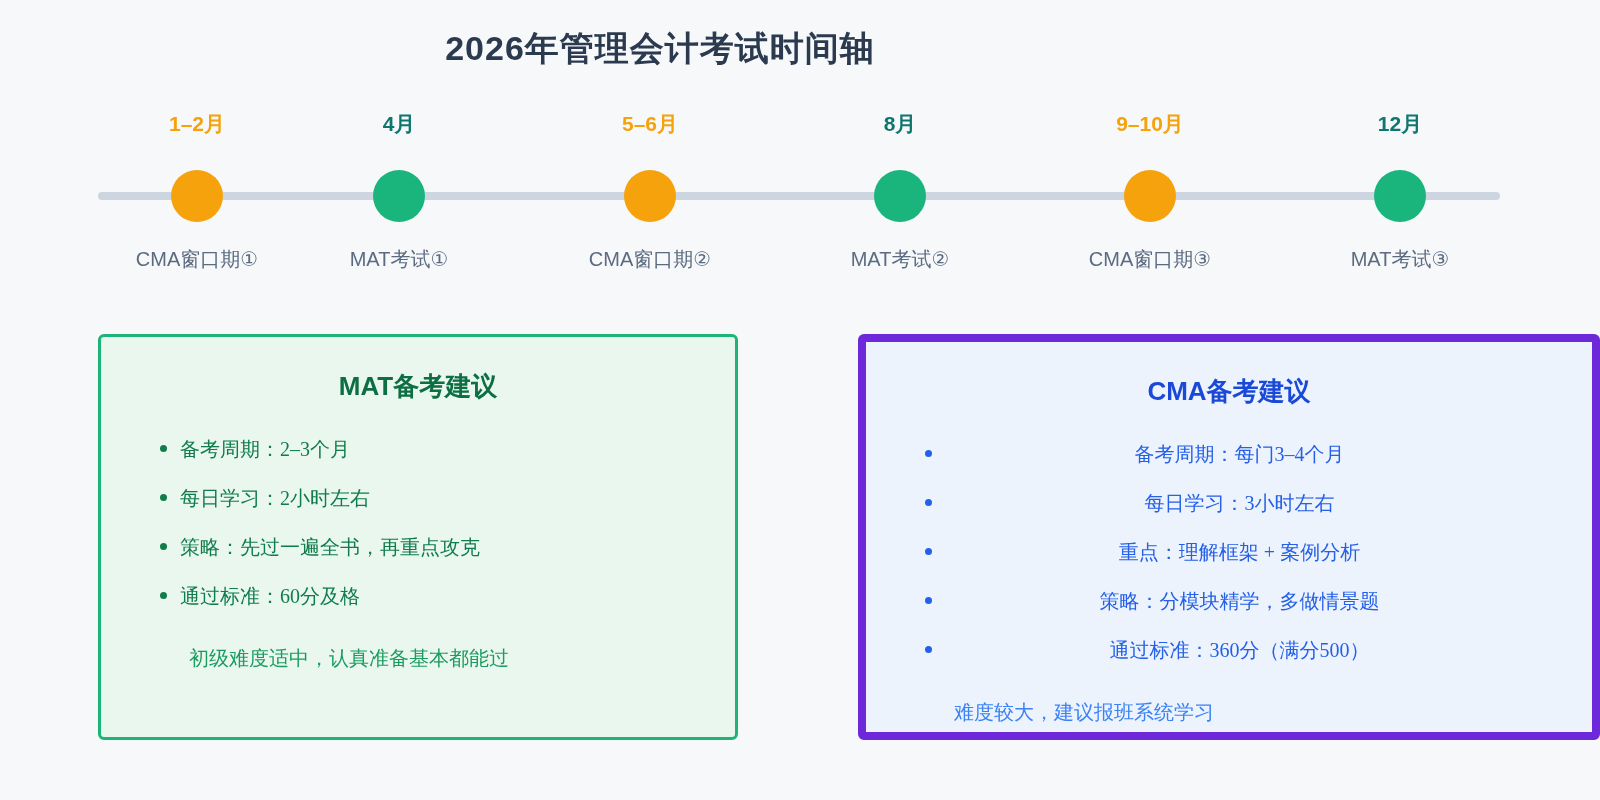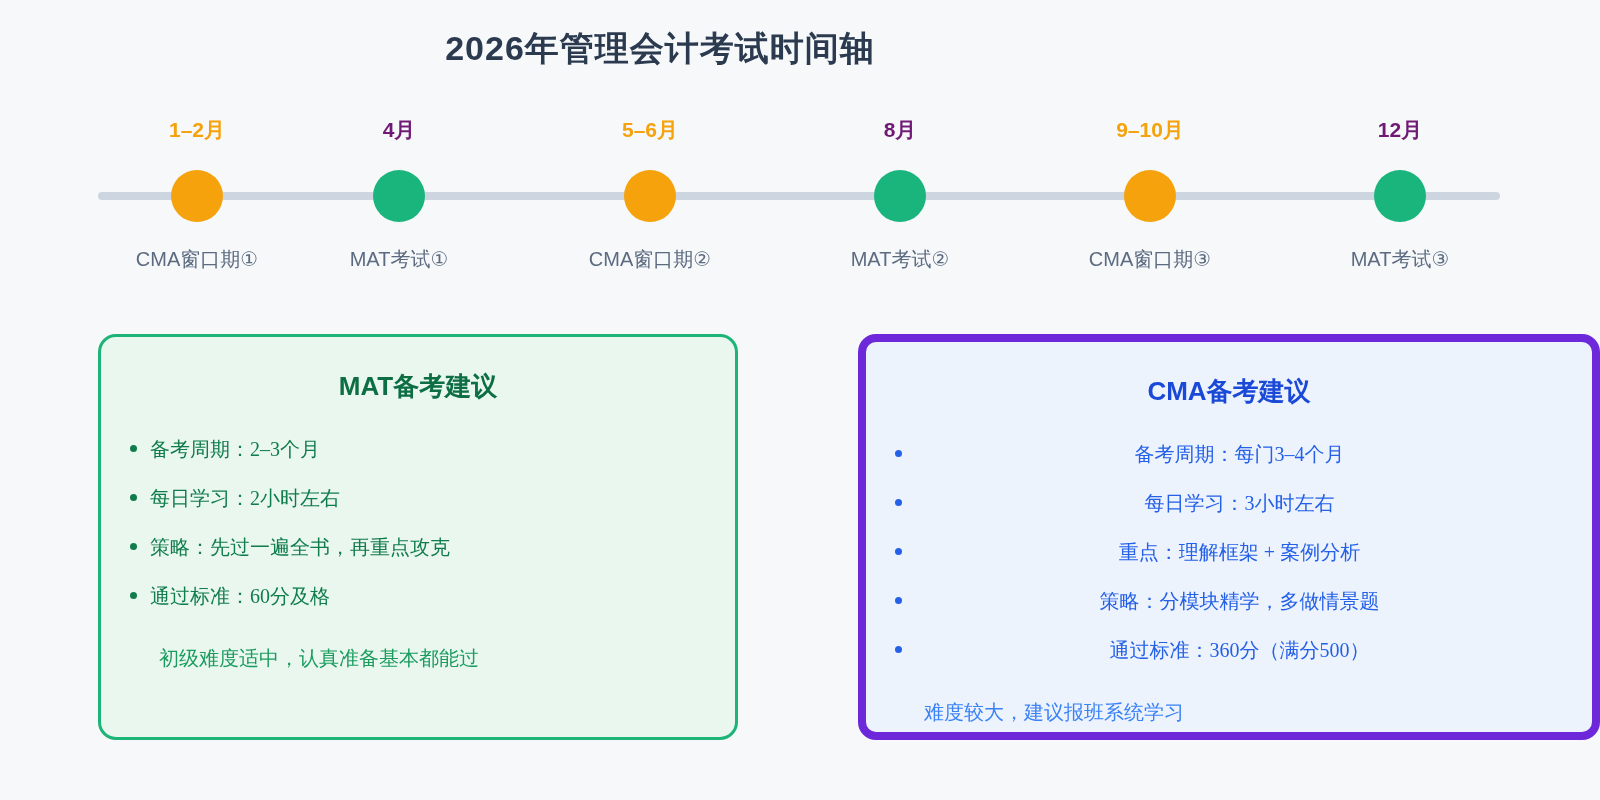--- a/index.html
+++ b/index.html
@@ -16,40 +16,40 @@
     color:#2b3a4f; letter-spacing:1px;
   }
 
   
   .tl-line {
     position:absolute; left:98px; top:192px; width:1402px; height:8px;
     background:#ccd5e0; border-radius:4px;
   }
   .node { position:absolute; top:0; width:220px; text-align:center; }
   .node .month {
-    position:absolute; top:116px; left:0; width:100%;
+    position:absolute; top:110px; left:0; width:100%;
     font-size:21px; font-weight:600;
   }
   .node .dot {
     position:absolute; top:170px; left:84px;
     width:52px; height:52px; border-radius:50%;
   }
   .node .nlabel {
     position:absolute; top:246px; left:0; width:100%;
     font-size:20px; color:#5c6b80;
   }
   .node--orange .month { color:#f5a20c; }
   .node--orange .dot   { background:#f5a20c; }
-  .node--green  .month { color:#701a75; }
+  .node--green  .month { color:#0f766e; }
   .node--green  .dot   { background:#1ab47d; }
 
   
   .card {
     position:absolute; top:334px; height:406px; box-sizing:border-box;
-    border-radius:18px; padding:24px 28px;
+    border-radius:6px; padding:24px 58px;
   }
   .card--mat { left:98px;  width:640px; background:#e9f7ef; border:3px solid #1db478; }
   .card--cma { left:858px; width:742px; background:#edf3fd; border:8px solid #6d28d9; }
 
   .card .card-title {
     margin:8px 0 0; text-align:center;
     font-size:26px; font-weight:700;
   }
   .card--mat .card-title { color:#0c6e42; }
   .card--cma .card-title { color:#1a49d8; }

